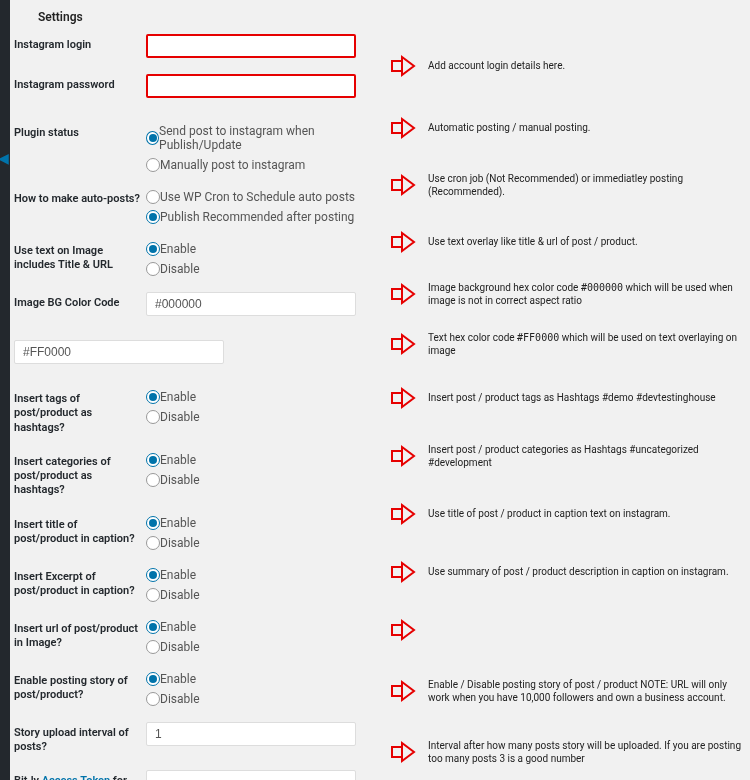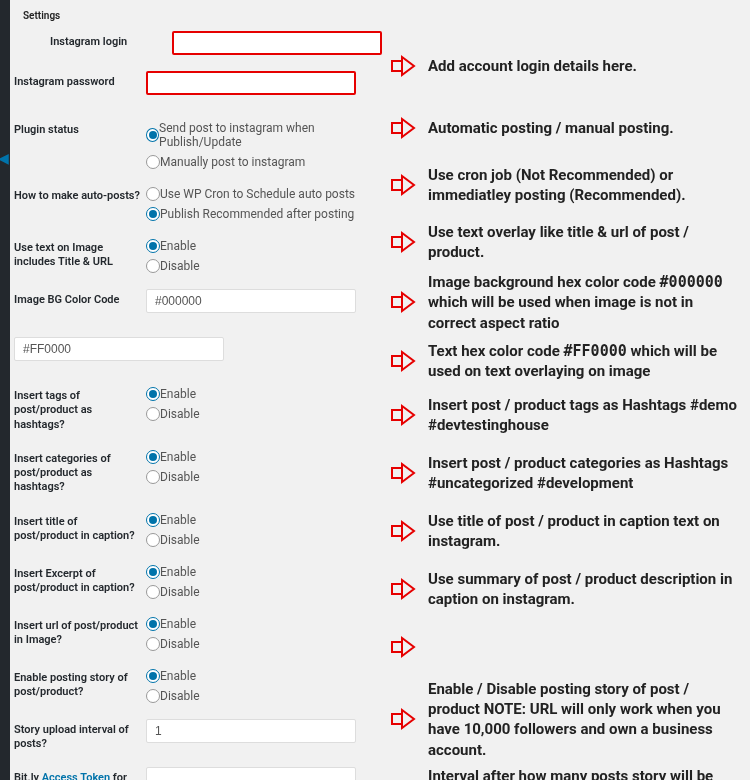--- a/index.html
+++ b/index.html
@@ -15,23 +15,23 @@
   .admin-bar { width: 10px; background: #23282d; position: relative; }
   .admin-bar .arrow {
     position: absolute;
     top: 150px; left: -2px;
     color: #0073aa;
     font-size: 14px;
   }
   .main { flex: 1; display: flex; }
   .settings-col { width: 380px; padding: 8px 8px 8px 4px; }
   .notes-col { flex: 1; padding: 8px 6px 8px 0; }
-  h2.title { font-size: 10px; font-weight: 600; margin: 2px 0 10px 9px; color: #222; }
+  h2.title { font-size: 12px; font-weight: 600; margin: 2px 0 10px 24px; color: #222; }
   .row { display: flex; align-items: flex-start; margin-bottom: 16px; min-height: 32px; }
-  .row.short { margin-bottom: 8px; margin-left: 36px; }
+  .row.short { margin-bottom: 8px; }
   .label-cell { width: 132px; padding-right: 6px; padding-top: 4px; font-size: 11px; font-weight: 600; color: #23282d; line-height: 1.3; }
   .field-cell { flex: 1; }
   input[type="text"].wp-input {
     width: 210px; height: 24px;
     border: 1px solid #ddd; border-radius: 2px;
     padding: 2px 8px; font-size: 12px; color: #555;
     background: #fff;
   }
   input[type="text"].highlight { border: 2px solid #e60000; }
   .radio-group { display: flex; flex-direction: column; gap: 6px; padding-top: 2px; }
@@ -40,21 +40,21 @@
     width: 14px; height: 14px; border-radius: 50%;
     border: 1px solid #999; background: #fff;
     display: inline-flex; align-items: center; justify-content: center;
     cursor: pointer;
   }
   .radio.checked { border-color: #0073aa; }
   .radio.checked::after {
     content: ""; width: 8px; height: 8px; border-radius: 50%; background: #0073aa;
   }
   .note-row { display: flex; align-items: center; gap: 10px; min-height: 44px; margin-bottom: 6px; }
-  .note-text { font-size: 15px; font-weight: 700; color: #222; line-height: 1.35; flex: 1; }
+  .note-text { font-size: 10px; font-weight: 400; color: #222; line-height: 1.35; flex: 1; }
   .note-arrow svg { display: block; }
   .link { color: #0073aa; text-decoration: underline; cursor: pointer; }
   .code { font-family: Consolas, Menlo, monospace; }
 </style>
 </head>
 <body>
 
 <div class="wrap">
   <div class="admin-bar">
     <span class="arrow">◀</span>

